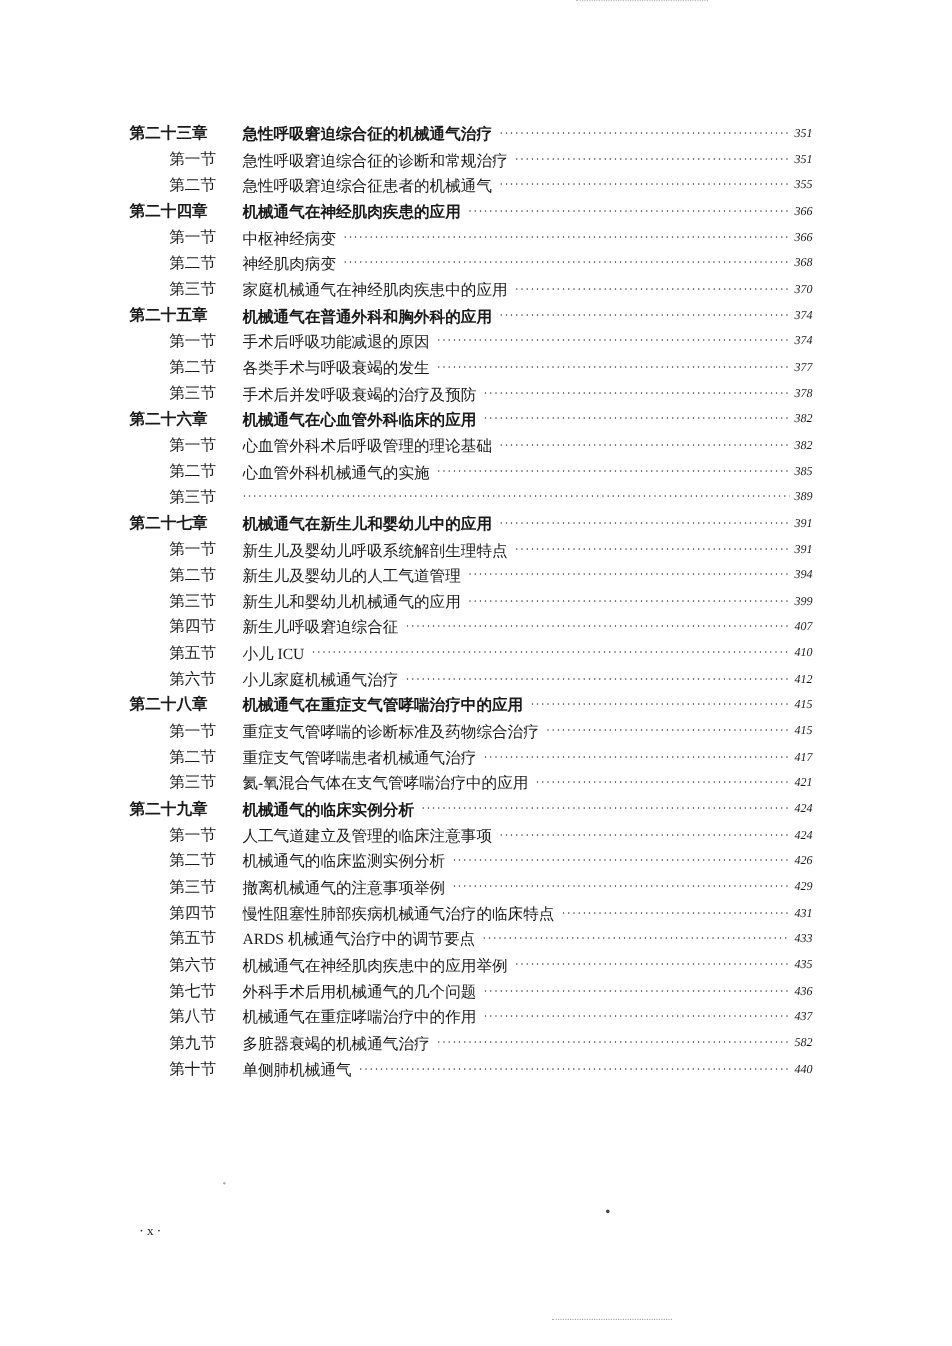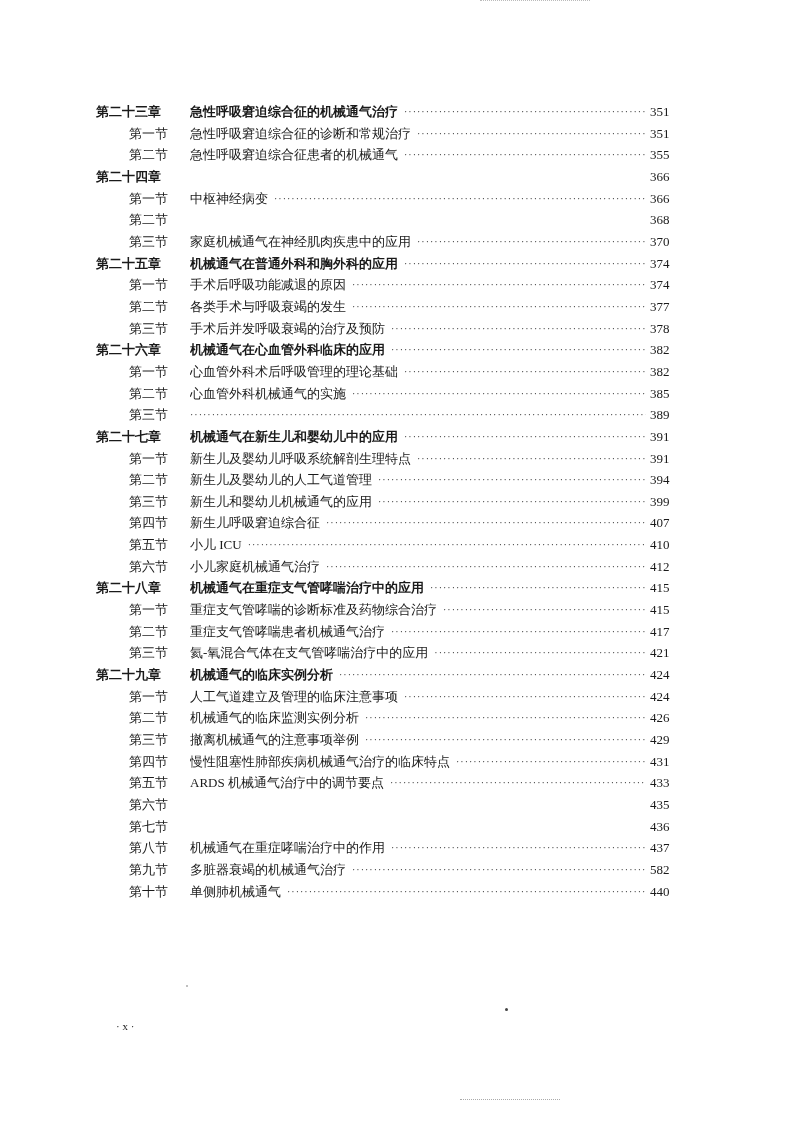--- a/index.html
+++ b/index.html
@@ -5,41 +5,41 @@
   html, body { margin: 0; padding: 0; }
   body {
     width: 793px; height: 1122px; background: #ffffff; position: relative; overflow: hidden;
     font-family: "DejaVu Serif", "Liberation Serif", serif; color: #1a1a1a;
   }
   .header-mark {
     position: absolute; top: 0; left: 480px; width: 110px; height: 4px;
     border-top: 1px dotted #bbb;
   }
   .toc {
-    position: absolute; left: 4px; top: 101px; width: 744px;
+    position: absolute; left: 16px; top: 101px; width: 744px;
   }
   .row {
     position: relative; height: 21.67px; line-height: 21.67px; font-size: 13px; white-space: nowrap;
   }
   .row .label { position: absolute; top: 0; }
   .row.chapter .label { left: 92px; font-weight: bold; letter-spacing: 0px; }
   .row.section .label { left: 125px; }
   .row .title-wrap {
     position: absolute; left: 186px; width: 456px; top: 0; display: flex; overflow: hidden; font-family: Liberation Serif, serif;
   }
   .row.chapter .title { font-weight: bold; }
   .row .title { flex: 0 0 auto; padding-right: 6px; }
   .row .leader {
     flex: 1 1 auto; overflow: hidden; color: #333; font-size: 10px; letter-spacing: 1px;
   }
   .row .leader::before {
     content: "··········································································································································";
   }
   .row .page {
-    position: absolute; left: 646px; top: 0; font-family: "Liberation Serif", serif; font-size: 13px;
+    position: absolute; left: 646px; top: 0; font-family: "Liberation Serif", serif; font-size: 10px; font-style: italic;
   }
   .footer-page {
     position: absolute; left: 116px; top: 1020px; font-size: 11px; font-family: "Liberation Serif", serif;
   }
   .speck { position: absolute; background: #444; border-radius: 50%; }
   .footer-dots {
     position: absolute; left: 460px; top: 1099px; width: 100px; height: 3px;
     border-top: 1px dotted #aaa;
   }
 </style>
@@ -68,32 +68,40 @@
     <div class="row section">
       <span class="label">第二节</span>
       <span class="title-wrap">
         <span class="title">急性呼吸窘迫综合征患者的机械通气</span>
         <span class="leader"></span>
       </span>
       <span class="page">355</span>
     </div>
     <div class="row chapter">
       <span class="label">第二十四章</span>
+      <span class="title-wrap">
+        <span class="title">机械通气在神经肌肉疾患的应用</span>
+        <span class="leader"></span>
+      </span>
       <span class="page">366</span>
     </div>
     <div class="row section">
       <span class="label">第一节</span>
       <span class="title-wrap">
         <span class="title">中枢神经病变</span>
         <span class="leader"></span>
       </span>
       <span class="page">366</span>
     </div>
     <div class="row section">
       <span class="label">第二节</span>
+      <span class="title-wrap">
+        <span class="title">神经肌肉病变</span>
+        <span class="leader"></span>
+      </span>
       <span class="page">368</span>
     </div>
     <div class="row section">
       <span class="label">第三节</span>
       <span class="title-wrap">
         <span class="title">家庭机械通气在神经肌肉疾患中的应用</span>
         <span class="leader"></span>
       </span>
       <span class="page">370</span>
     </div>
@@ -291,24 +299,32 @@
     <div class="row section">
       <span class="label">第五节</span>
       <span class="title-wrap">
         <span class="title">ARDS 机械通气治疗中的调节要点</span>
         <span class="leader"></span>
       </span>
       <span class="page">433</span>
     </div>
     <div class="row section">
       <span class="label">第六节</span>
+      <span class="title-wrap">
+        <span class="title">机械通气在神经肌肉疾患中的应用举例</span>
+        <span class="leader"></span>
+      </span>
       <span class="page">435</span>
     </div>
     <div class="row section">
       <span class="label">第七节</span>
+      <span class="title-wrap">
+        <span class="title">外科手术后用机械通气的几个问题</span>
+        <span class="leader"></span>
+      </span>
       <span class="page">436</span>
     </div>
     <div class="row section">
       <span class="label">第八节</span>
       <span class="title-wrap">
         <span class="title">机械通气在重症哮喘治疗中的作用</span>
         <span class="leader"></span>
       </span>
       <span class="page">437</span>
     </div>

